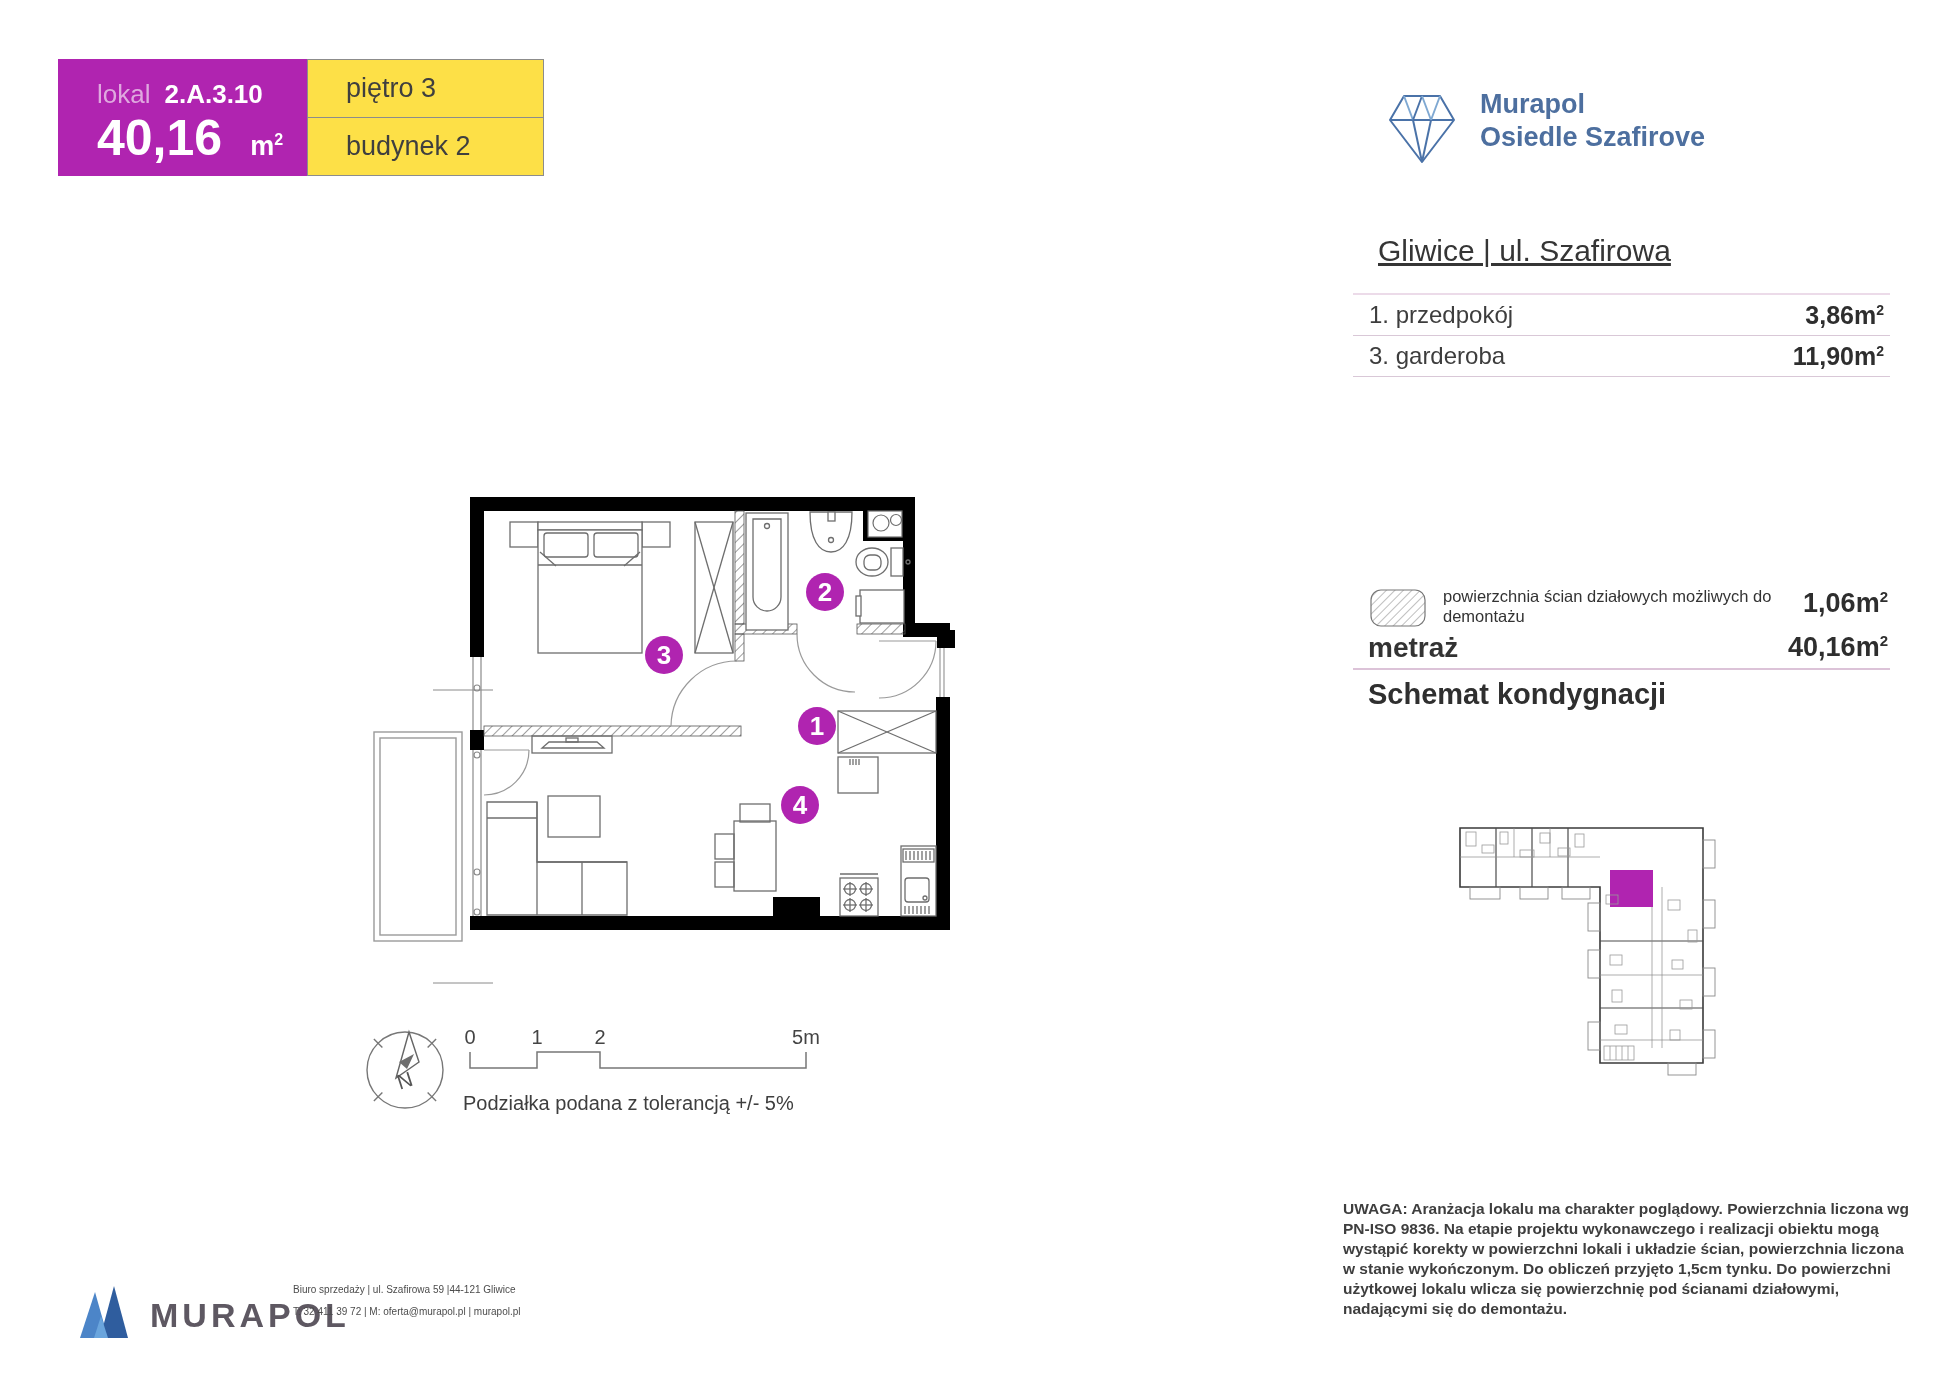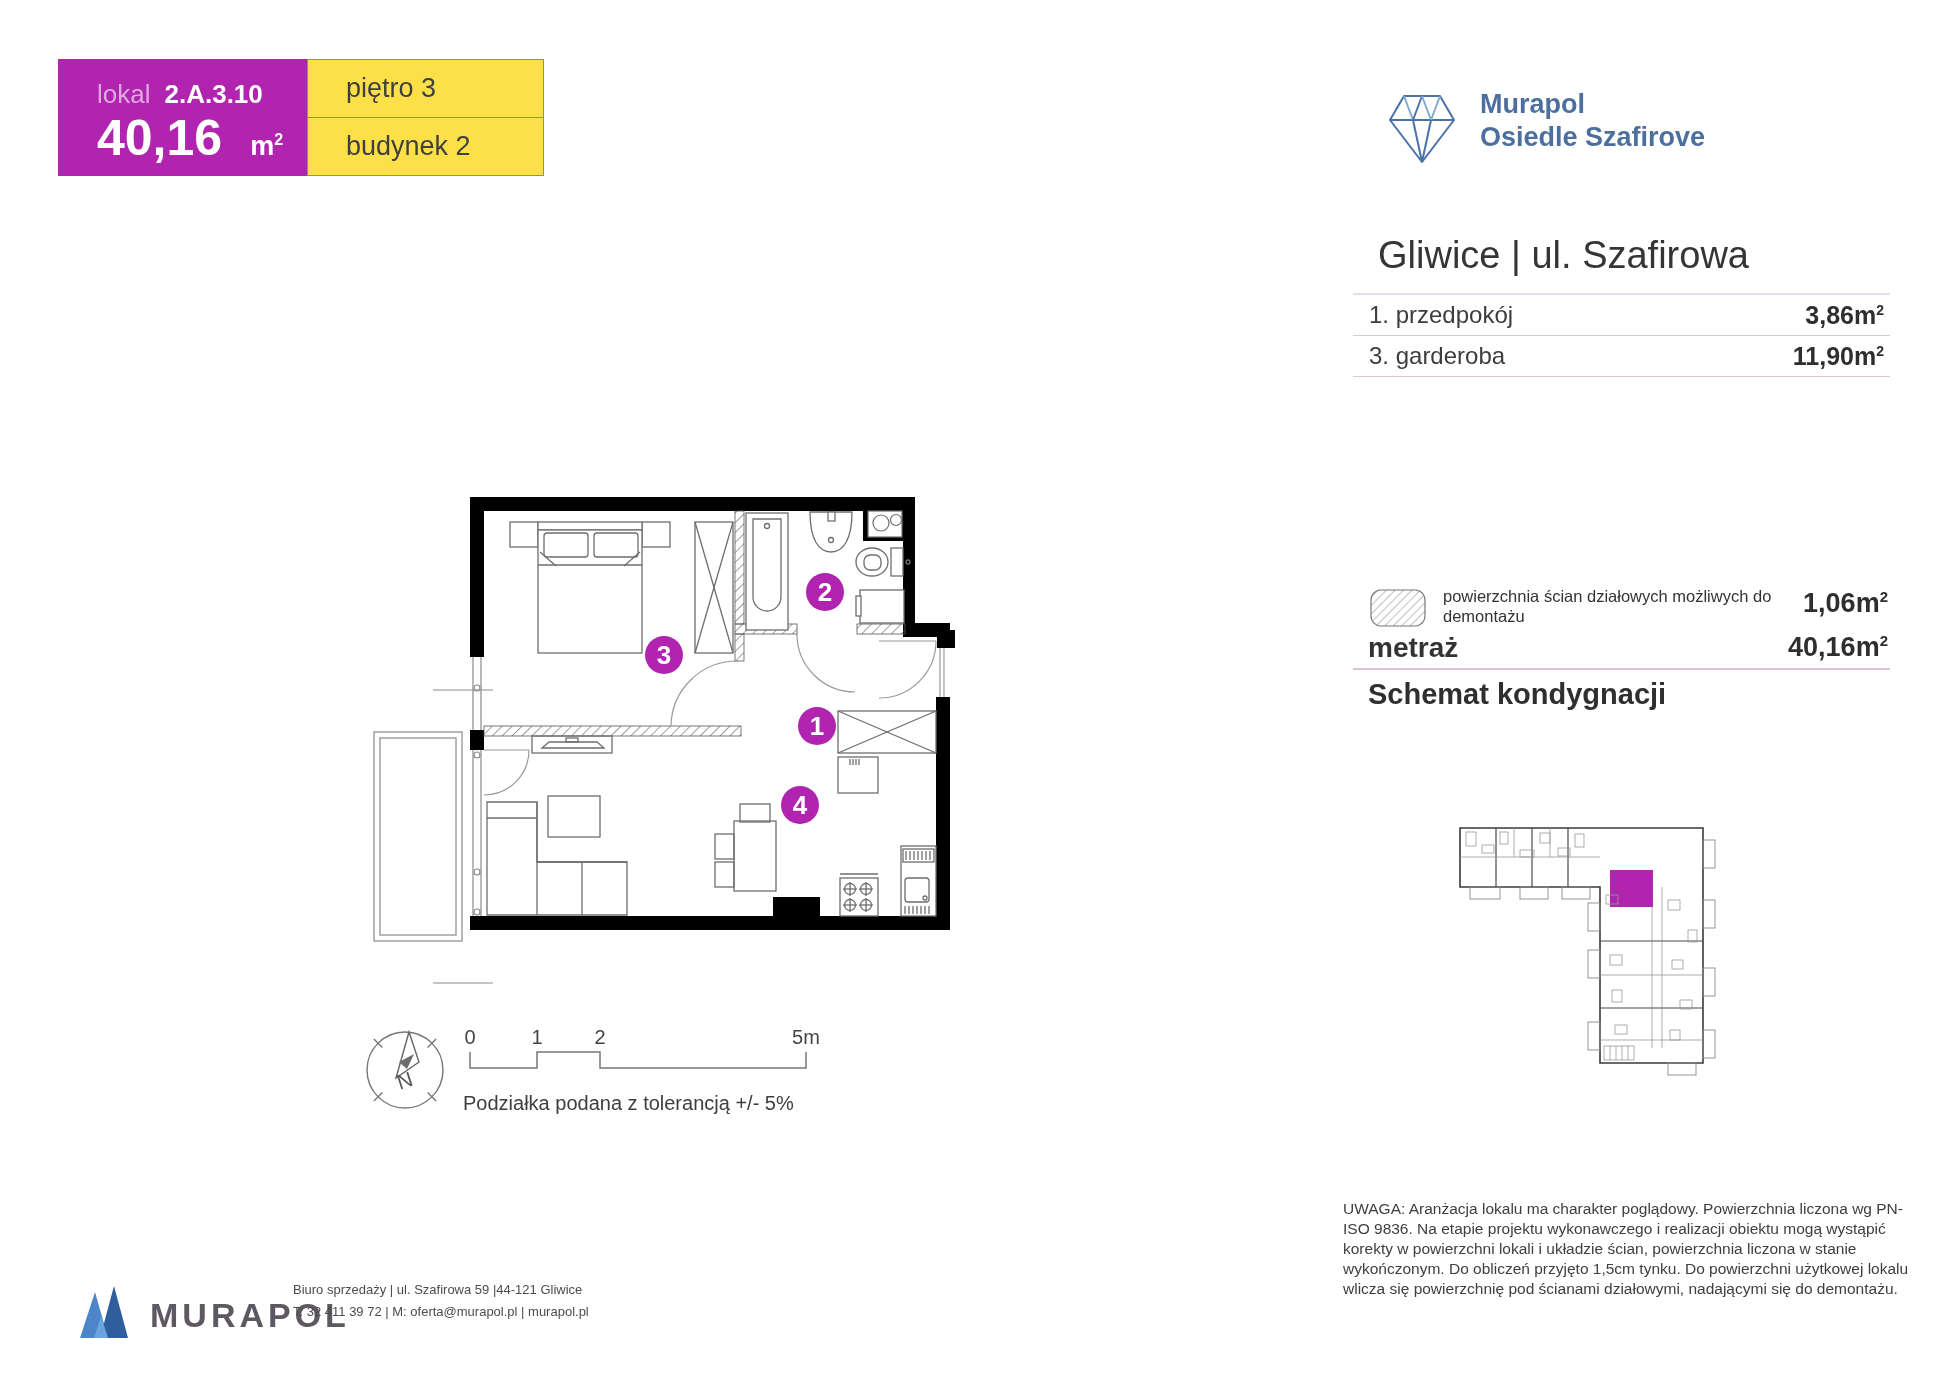--- a/index.html
+++ b/index.html
@@ -15,41 +15,41 @@
   .unit-line1 .num{font-weight:700;color:#fff;}
   .unit-line2{position:absolute;left:39px;top:50px;font-size:50px;font-weight:700;white-space:nowrap;}
   .unit-line2 .unit-m{font-size:27px;font-weight:700;margin-left:28px;}
   .unit-line2 sup{font-size:16px;}
   .hcell{width:197px;height:57px;border:1px solid #8c8c8c;background:#fde047;
          display:flex;align-items:center;padding-left:38px;font-size:27px;color:#3f3f3f;}
   .hcell1{left:307px;top:59px;}
   .hcell2{left:307px;top:117px;}
   
   .brand-text{left:1480px;top:88px;font-size:27px;line-height:33px;color:#4d6f9f;font-weight:600;}
-  .location{left:1378px;top:234px;font-size:38px;color:#353535;}
+  .location{left:1378px;top:234px;font-size:30px;color:#353535;text-decoration:underline;}
   
   .rooms{left:1353px;top:293px;width:537px;border-top:2px solid #ecdbe9;}
   .room-row{height:40px;border-bottom:1px solid #d9c8d7;display:flex;align-items:center;}
   .room-label{font-size:24px;color:#3d3d3d;padding-left:16px;flex:1;}
   .room-val{font-size:25px;font-weight:700;color:#2e2e2e;padding-right:6px;white-space:nowrap;}
   .room-val sup{font-size:14px;}
   
   .demontaz-text{left:1443px;top:586px;width:350px;font-size:16.5px;line-height:20px;color:#333;}
   .val-right{font-size:27px;font-weight:700;color:#2e2e2e;text-align:right;white-space:nowrap;}
   .val-right sup{font-size:15px;}
   .demontaz-val{left:1720px;top:588px;width:168px;text-align:right;}
   .metraz-label{left:1368px;top:632px;font-size:28px;font-weight:700;color:#333;}
   .metraz-val{left:1720px;top:632px;width:168px;}
   .pink-line{left:1353px;top:668px;width:537px;height:2px;background:#dcc3d8;}
   .schemat-title{left:1368px;top:678px;font-size:29px;font-weight:700;color:#2f2f2f;}
   
   .scale-note{left:463px;top:1092px;font-size:20px;color:#3e3e3e;}
-  .uwaga{left:1343px;top:1199px;width:566px;font-size:15.5px;line-height:20px;color:#3e3e3e;}
+  .uwaga{left:1343px;top:1199px;width:566px;font-size:15.5px;line-height:20px;color:#3e3e3e;font-weight:bold;}
   .footer-brand{left:150px;top:1296px;font-size:34px;font-weight:700;letter-spacing:4px;color:#5e5862;}
-  .footer-addr{left:293px;top:1279px;font-size:13px;line-height:22px;color:#4c4c4c;}
+  .footer-addr{left:293px;top:1279px;font-size:10px;line-height:22px;color:#4c4c4c;}
   svg text{font-family:"Liberation Sans", sans-serif;}
 </style>
 </head>
 <body>
 
 <div class="abs unit-box">
   <div class="unit-line1">
     <span class="lokal">lokal</span><span class="num">2.A.3.10</span>
   </div>
   <div class="unit-line2">

